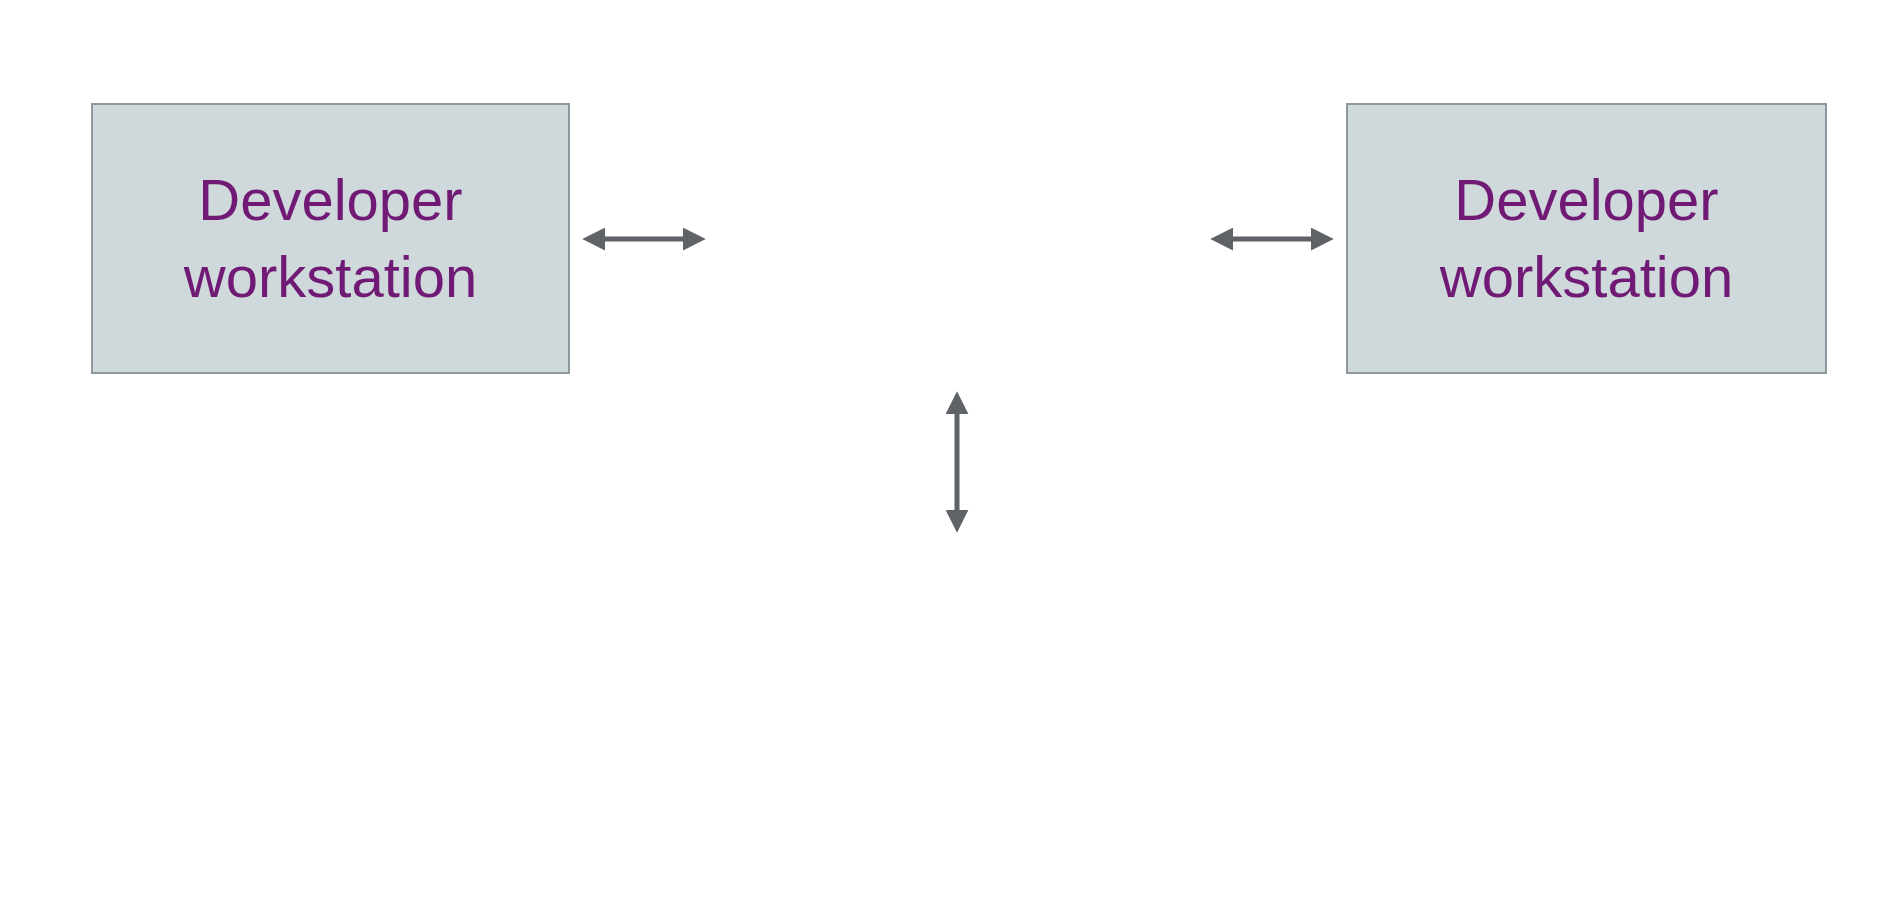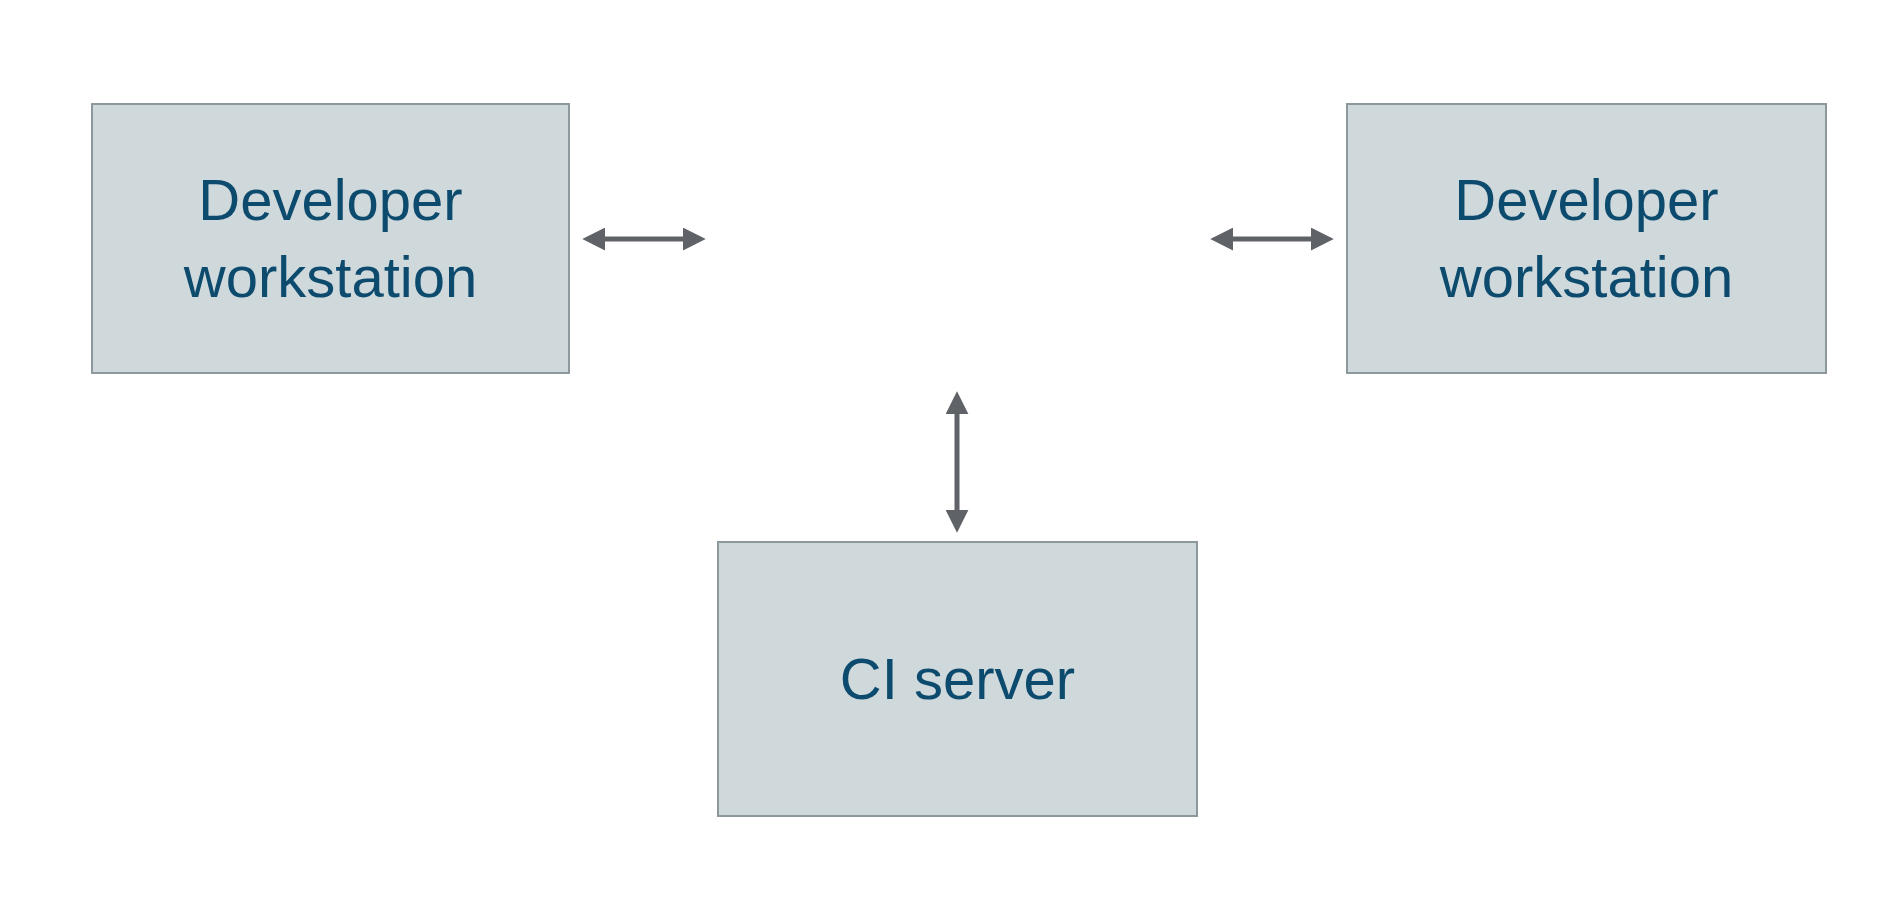--- a/index.html
+++ b/index.html
@@ -17,21 +17,21 @@
   }
   .node {
     position: absolute;
     background: #cfd8db;
     border: 2px solid #8d989c;
     box-sizing: border-box;
     display: flex;
     align-items: center;
     justify-content: center;
     text-align: center;
-    color: #0c4a6e;
+    color: #701a75;
     font-size: 58px;
     line-height: 1.32;
   }
   .node .label {
     white-space: pre-line;
   }
   #node-left-workstation  { left:  91px; top: 103px; width: 479px; height: 271px; }
   #node-shared-cache      { left: 717px; top: 103px; width: 481px; height: 278px; }
   #node-right-workstation { left: 1346px; top: 103px; width: 481px; height: 271px; }
   #node-ci-server         { left: 717px; top: 541px; width: 481px; height: 276px; }
@@ -64,17 +64,14 @@
     <span class="label">Developer
 workstation</span>
   </div>
 
 
   <div class="node" id="node-right-workstation">
     <span class="label">Developer
 workstation</span>
   </div>
 
-  <div class="node" id="node-ci-server">
-    <span class="label">CI server</span>
-  </div>
 
 </div>
 
 </body></html>

